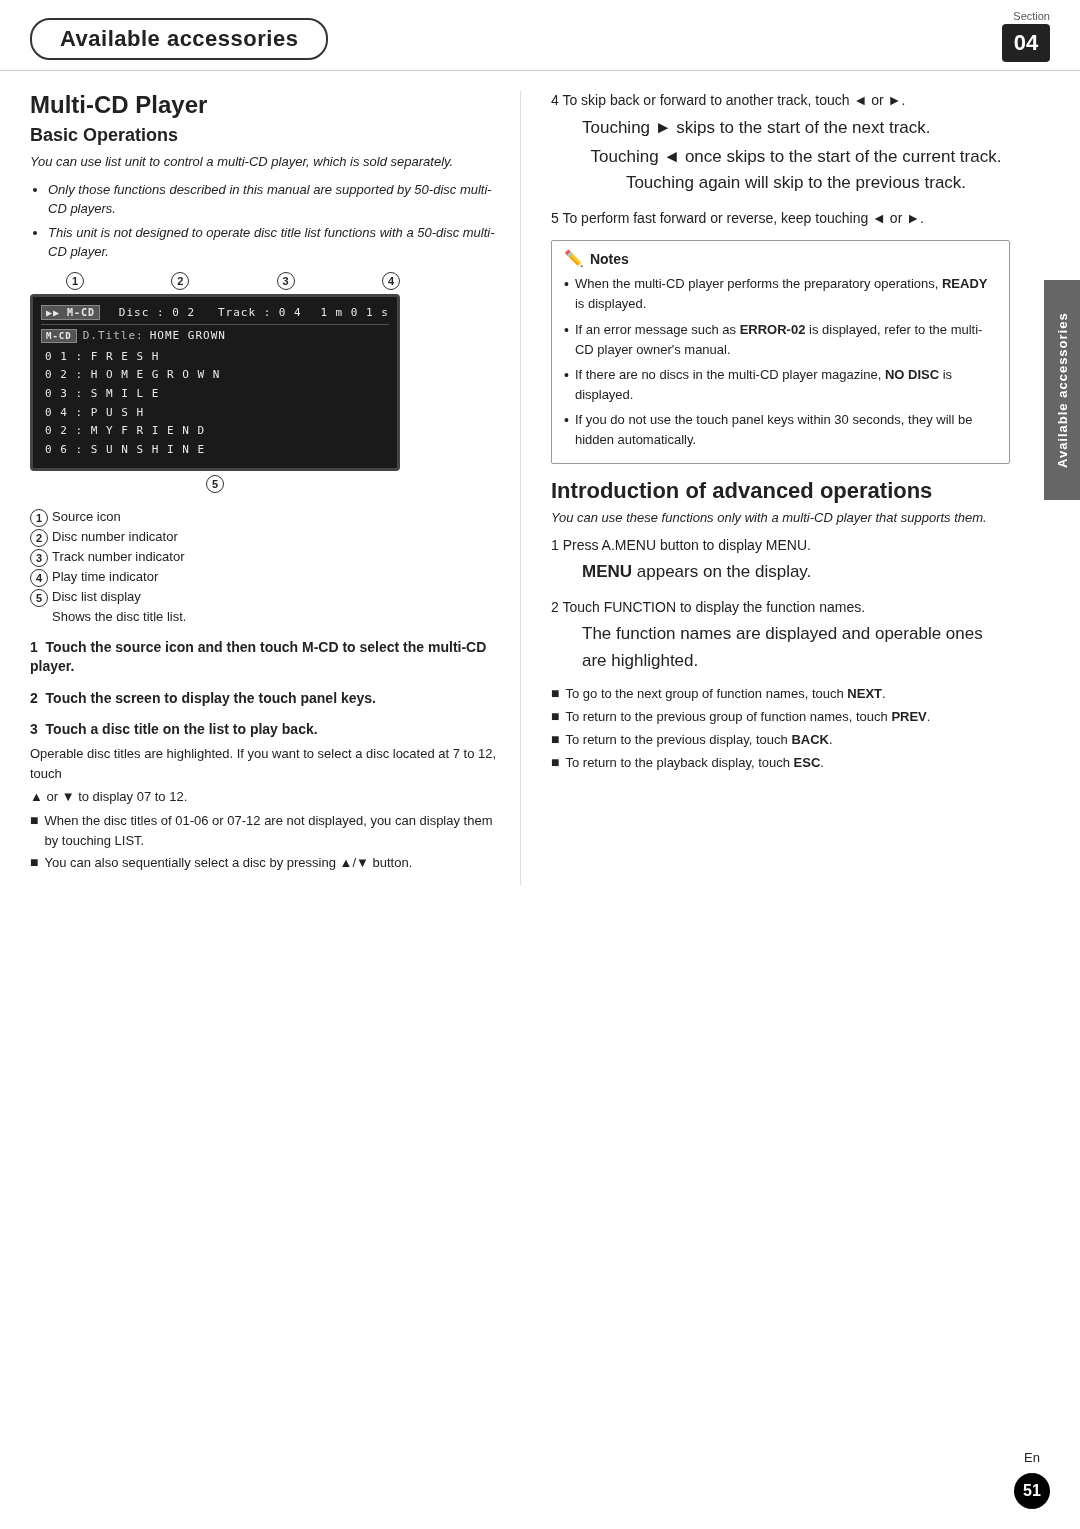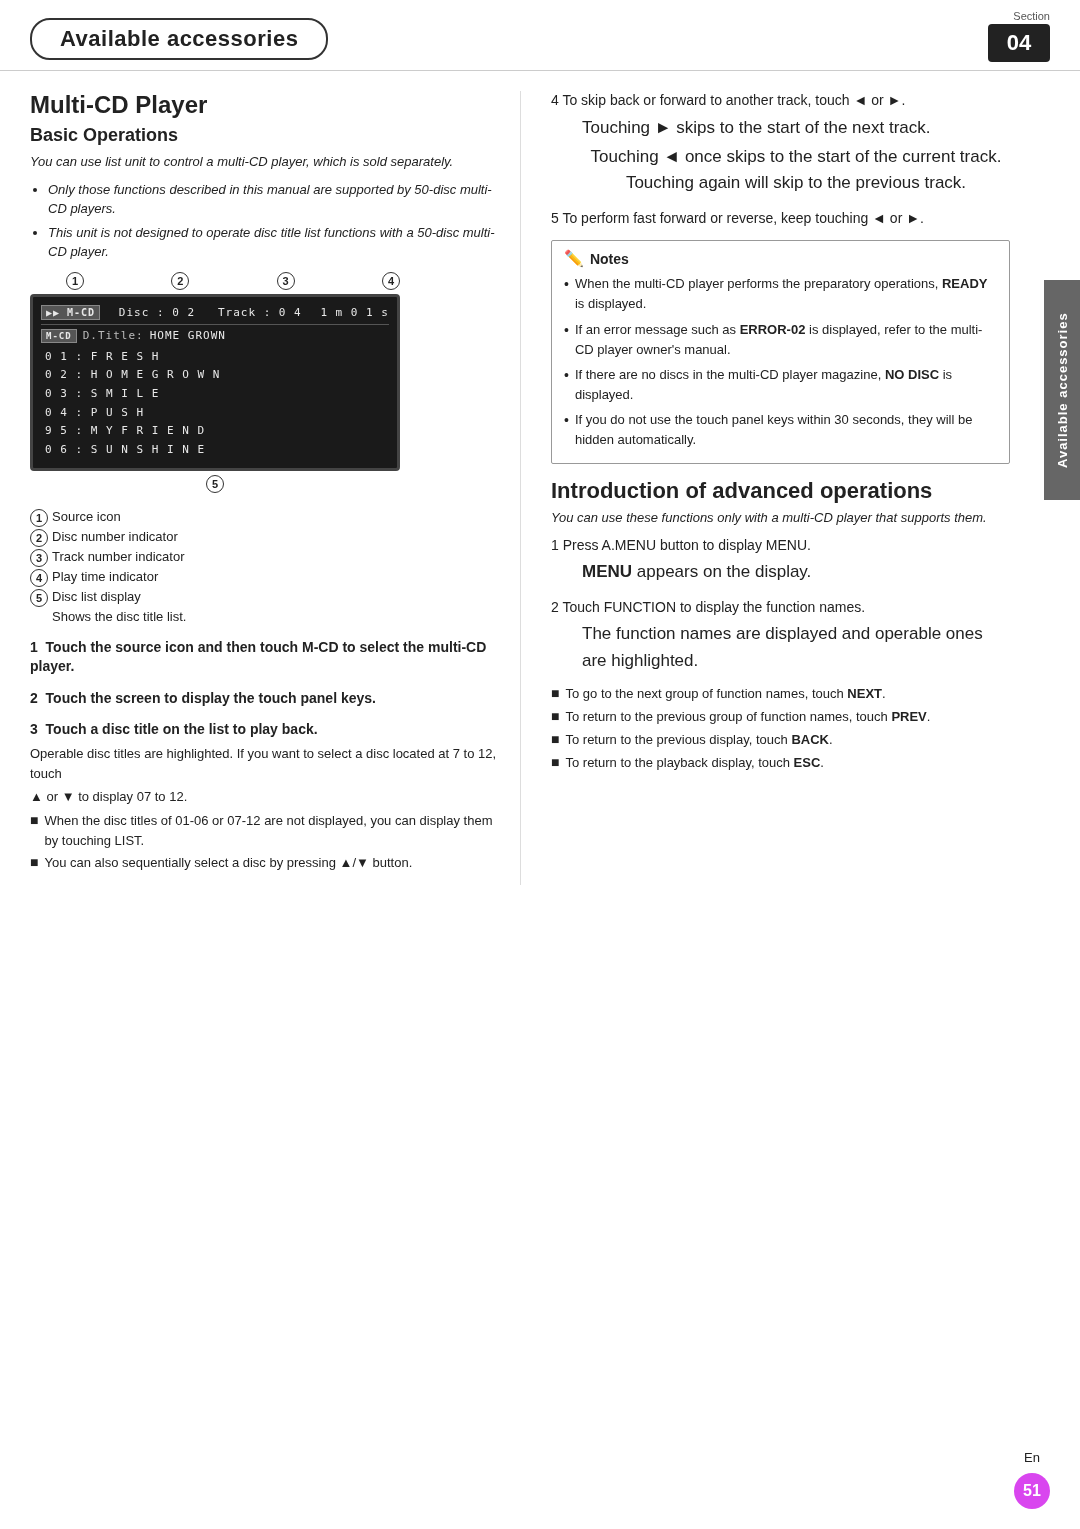--- a/index.html
+++ b/index.html
@@ -42,21 +42,21 @@
     }
     .section-label {
       font-size: 11px;
       color: #555;
     }
     .section-number {
       background: #222;
       color: #fff;
       font-size: 22px;
       font-weight: bold;
-      width: 62px;
+      width: 48px;
       height: 38px;
       display: flex;
       align-items: center;
       justify-content: center;
       border-radius: 4px;
       margin-top: 2px;
     }
 
     
     .sidebar-label {
@@ -294,21 +294,21 @@
       display: flex;
       align-items: center;
       gap: 8px;
       font-size: 13px;
       flex-direction: column;
     }
     .footer-en {
       font-size: 13px;
     }
     .footer-num {
-      background: #d946ef;
+      background: #000000;
       color: #fff;
       border-radius: 50%;
       width: 36px;
       height: 36px;
       display: flex;
       align-items: center;
       justify-content: center;
       font-size: 16px;
       font-weight: bold;
     }
@@ -381,21 +381,21 @@
           <span class="screen-mcd-badge" style="font-size:9px;">M-CD</span>
           <span class="screen-dtitle-label">D.Title:</span>
           <span>HOME  GROWN</span>
         </div>
 
         <div class="screen-list">
           <div class="screen-list-item">0 1 : F R E S H</div>
           <div class="screen-list-item">0 2 : H O M E   G R O W N</div>
           <div class="screen-list-item">0 3 : S M I L E</div>
           <div class="screen-list-item">0 4 : P U S H</div>
-          <div class="screen-list-item">9 5 : M Y   F R I E N D</div>
+          <div class="screen-list-item">0 2 : M Y   F R I E N D</div>
           <div class="screen-list-item">0 6 : S U N S H I N E</div>
         </div>
       </div>
 
       <div class="screen-callout-bottom">
         <span class="circle-num">5</span>
       </div>
     </div>
 
     <div class="legend">

